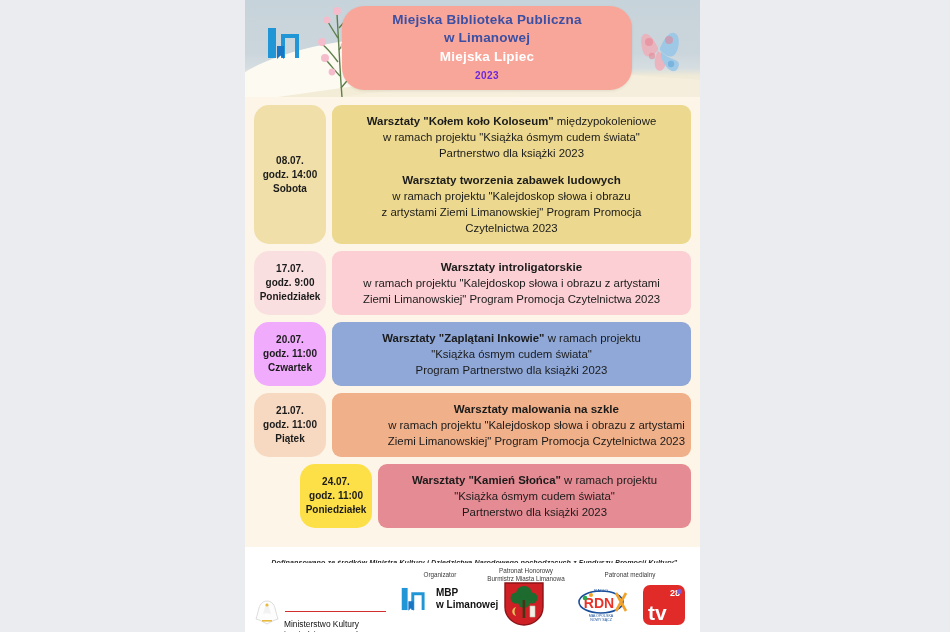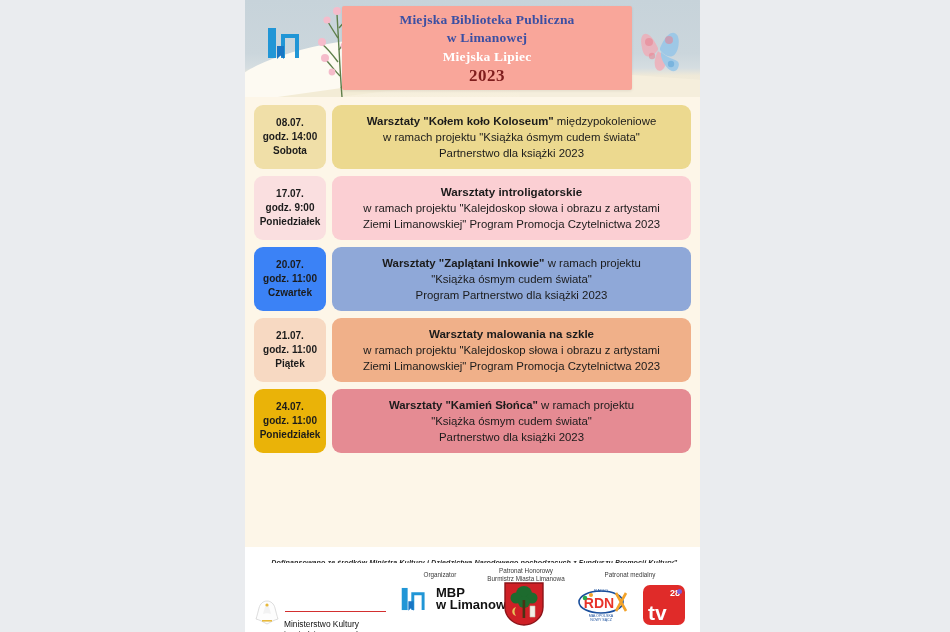--- a/index.html
+++ b/index.html
@@ -43,46 +43,45 @@
   }
   .branch{
     position:absolute;left:65px;top:2px;width:60px;height:95px;
   }
   .butterfly{
     position:absolute;right:14px;top:18px;width:52px;height:60px;
   }
   .title-card{
     position:absolute;left:97px;top:6px;width:290px;height:84px;
     background:#f9a69a;
-    border-radius:2px;
+    border-radius:22px;
     display:flex;flex-direction:column;align-items:center;justify-content:center;
     box-shadow:0 1px 3px rgba(0,0,0,.08);
-    font-family:Liberation Serif, serif;
   }
   .title-card .t1,.title-card .t2{
     color:#3b4fa3;font-weight:bold;font-size:13.5px;line-height:18px;letter-spacing:.2px;
   }
   .title-card .t3{
     color:#ffffff;font-weight:bold;font-size:13.5px;line-height:19px;letter-spacing:.2px;
   }
   .title-card .t4{
-    color:#7f1d1d;font-weight:bold;font-size:17px;line-height:19px;letter-spacing:.5px;
+    color:#6d28d9;font-weight:bold;font-size:10px;line-height:19px;letter-spacing:.5px;
   }
   
   .schedule{
     position:absolute;left:0;top:97px;width:455px;
     padding:8px 9px 0 9px;
     box-sizing:border-box;
   }
   .row{
     display:flex;align-items:stretch;margin-bottom:7px;
   }
   .date-cell{
     width:72px;flex:0 0 72px;
-    border-radius:9px;
+    border-radius:15px;
     display:flex;flex-direction:column;align-items:center;justify-content:center;
     font-weight:bold;font-size:10px;line-height:14px;color:#1b1b1b;
     text-align:center;
     margin-right:6px;
   }
   .body-cell{
     flex:1;border-radius:9px;
     display:flex;flex-direction:column;align-items:center;justify-content:center;
     text-align:center;color:#1b1b1b;
     padding:8px 6px;
@@ -111,21 +110,21 @@
     position:absolute;left:0;top:563px;width:455px;height:69px;background:#ffffff;
   }
   .lbl{
     position:absolute;text-align:center;font-size:6.3px;color:#3a3a3a;line-height:8px;
   }
   .logo-mkdn{position:absolute;left:9px;top:20px;display:flex;align-items:center;gap:4px;}
   .eagle{width:26px;height:28px;}
   .mkdn-txt{font-size:8.4px;line-height:11px;color:#111;margin-top:36px;}
   .mkdn-rule{position:absolute;left:40px;top:48px;width:101px;height:0;border-top:1.4px solid #d32f2f;}
   .logo-mbp{position:absolute;left:155px;top:22px;display:flex;align-items:center;gap:6px;}
-  .mbp-txt{font-size:13px;font-weight:bold;line-height:12px;color:#111;}
+  .mbp-txt{font-size:10px;font-weight:bold;line-height:12px;color:#111;}
   .coa{position:absolute;left:258px;top:18px;width:42px;height:46px;}
   .rdn{position:absolute;left:330px;top:22px;width:56px;height:38px;}
   .tv28{position:absolute;left:398px;top:22px;width:42px;height:40px;
         background:#e02b29;border-radius:7px;color:#fff;}
 </style>
 </head>
 <body>
 
 <div id="poster">
 
@@ -193,66 +192,72 @@
           <div>08.07.</div>
           <div>godz. 14:00</div>
           <div>Sobota</div>
         </div>
         <div class="body-cell" style="background: rgb(236, 217, 143);">
           <div class="ev">
             <div class="ev-line"><span class="b">Warsztaty "Kołem koło Koloseum"</span> międzypokoleniowe</div>
             <div class="ev-line">w ramach projektu "Książka ósmym cudem świata"</div>
             <div class="ev-line">Partnerstwo dla książki 2023</div>
           </div>
+          <div class="ev">
+            <div class="ev-line b">Warsztaty tworzenia zabawek ludowych</div>
+            <div class="ev-line">w ramach projektu "Kalejdoskop słowa i obrazu</div>
+            <div class="ev-line">z artystami Ziemi Limanowskiej" Program Promocja</div>
+            <div class="ev-line">Czytelnictwa 2023</div>
+          </div>
         </div>
       </div>
       <div class="row">
         <div class="date-cell" style="background: rgb(250, 223, 224);">
           <div>17.07.</div>
           <div>godz. 9:00</div>
           <div>Poniedziałek</div>
         </div>
         <div class="body-cell" style="background: rgb(251, 207, 211);">
           <div class="ev">
             <div class="ev-line b">Warsztaty introligatorskie</div>
             <div class="ev-line">w ramach projektu "Kalejdoskop słowa i obrazu z artystami</div>
             <div class="ev-line">Ziemi Limanowskiej" Program Promocja Czytelnictwa 2023</div>
           </div>
         </div>
       </div>
       <div class="row">
-        <div class="date-cell" style="background: #3b82f6;">
+        <div class="date-cell" style="background: #f0abfc;">
           <div>20.07.</div>
           <div>godz. 11:00</div>
           <div>Czwartek</div>
         </div>
         <div class="body-cell" style="background: rgb(143, 168, 216);">
           <div class="ev">
             <div class="ev-line"><span class="b">Warsztaty "Zaplątani Inkowie"</span> w ramach projektu</div>
             <div class="ev-line">"Książka ósmym cudem świata"</div>
             <div class="ev-line">Program Partnerstwo dla książki 2023</div>
           </div>
         </div>
       </div>
       <div class="row">
         <div class="date-cell" style="background: rgb(247, 217, 194);">
           <div>21.07.</div>
           <div>godz. 11:00</div>
           <div>Piątek</div>
         </div>
-        <div class="body-cell" style="background: rgb(240, 176, 137);">
+        <div class="body-cell" style="background: rgb(240, 176, 137); align-items: flex-end;">
           <div class="ev">
             <div class="ev-line b">Warsztaty malowania na szkle</div>
             <div class="ev-line">w ramach projektu "Kalejdoskop słowa i obrazu z artystami</div>
             <div class="ev-line">Ziemi Limanowskiej" Program Promocja Czytelnictwa 2023</div>
           </div>
         </div>
       </div>
       <div class="row">
-        <div class="date-cell" style="background: #eab308;">
+        <div class="date-cell" style="background: #fde047; margin-left: 46px;">
           <div>24.07.</div>
           <div>godz. 11:00</div>
           <div>Poniedziałek</div>
         </div>
         <div class="body-cell" style="background: rgb(229, 139, 147);">
           <div class="ev">
             <div class="ev-line"><span class="b">Warsztaty "Kamień Słońca"</span> w ramach projektu</div>
             <div class="ev-line">"Książka ósmym cudem świata"</div>
             <div class="ev-line">Partnerstwo dla książki 2023</div>
           </div>

